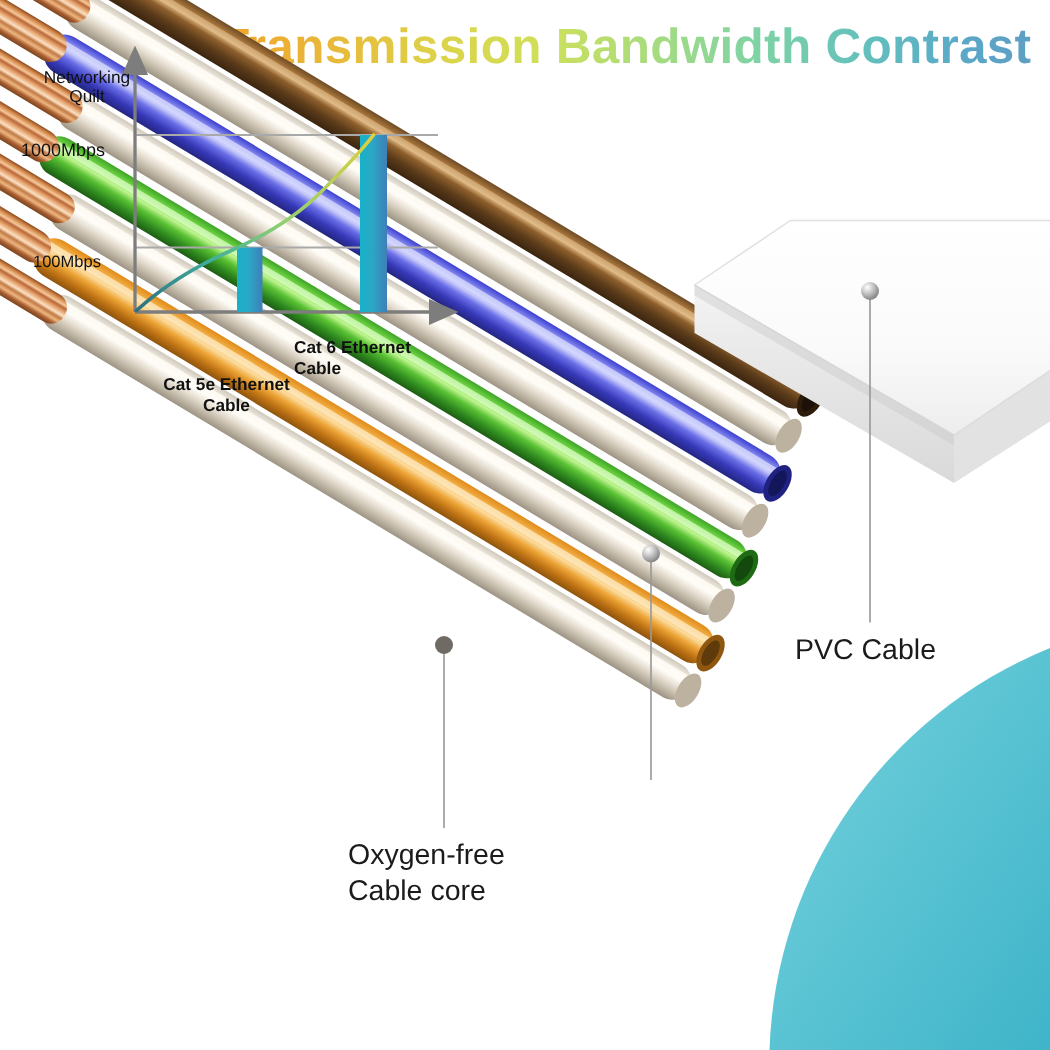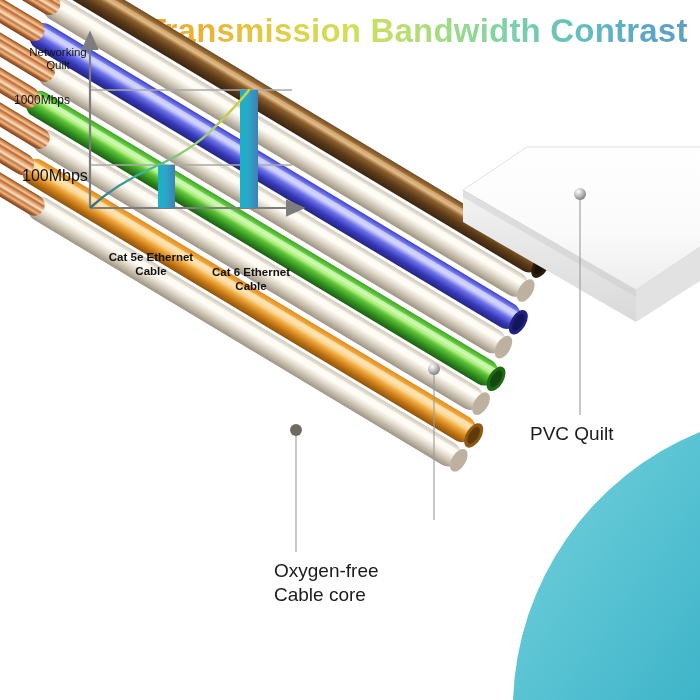--- a/index.html
+++ b/index.html
@@ -19,29 +19,29 @@
     background:linear-gradient(90deg,#f0a32c 0%,#e8b93a 14%,#dcd34a 27%,#cfe05a 40%,#a8dc7e 53%,#7fd3a5 66%,#63bfbd 80%,#5aa7c8 92%,#5f9fc4 100%);
     -webkit-background-clip:text;background-clip:text;
     color:transparent;-webkit-text-fill-color:transparent;
   }
 
   
   #chart{position:absolute;left:0;top:40px;width:330px;height:230px;}
   .cap{position:absolute;font-size:11.5px;color:#111;line-height:13px;}
   #ylab{left:22px;top:6px;text-align:center;width:72px;}
   #t1000{left:14px;top:54px;font-size:12px;}
-  #t100{left:22px;top:129px;font-size:16px;}
+  #t100{left:22px;top:129px;font-size:11px;}
   #xl1{left:96px;top:186px;width:110px;text-align:center;font-size:11.5px;line-height:13.5px;font-weight:600;margin-top:25px;}
-  #xl2{left:196px;top:186px;width:110px;text-align:center;font-size:11.5px;line-height:13.5px;font-weight:600;margin-top:40px;}
+  #xl2{left:196px;top:186px;width:110px;font-size:11.5px;line-height:13.5px;font-weight:600;}
 
   
   .callout{position:absolute;color:#1b1b1b;font-size:19px;line-height:24px;}
   #c-pvc{left:530px;top:422px;}
   #c-env{left:366px;top:527px;text-align:center;}
-  #c-cu{left:232px;top:559px;margin-left:42px;}
+  #c-cu{left:232px;top:559px;}
 
   
   svg.layer{position:absolute;left:0;top:0;width:700px;height:700px;}
 </style>
 </head>
 <body>
 
 <div id="stage">
 
   <div id="title">Transmission Bandwidth Contrast</div>
@@ -334,21 +334,21 @@
       <div>Cat 5e Ethernet</div>
       <div>Cable</div>
     </div>
     <div class="cap" id="xl2">
       <div>Cat 6 Ethernet</div>
       <div>Cable</div>
     </div>
   </div>
 
   <div class="callout" id="c-pvc">
-    <div>PVC Quilt</div>
+    <div>PVC Cable</div>
   </div>
   <div class="callout" id="c-env">
   </div>
   <div class="callout" id="c-cu">
     <div>Oxygen-free</div>
     <div>Cable core</div>
   </div>
 
 </div>
 

